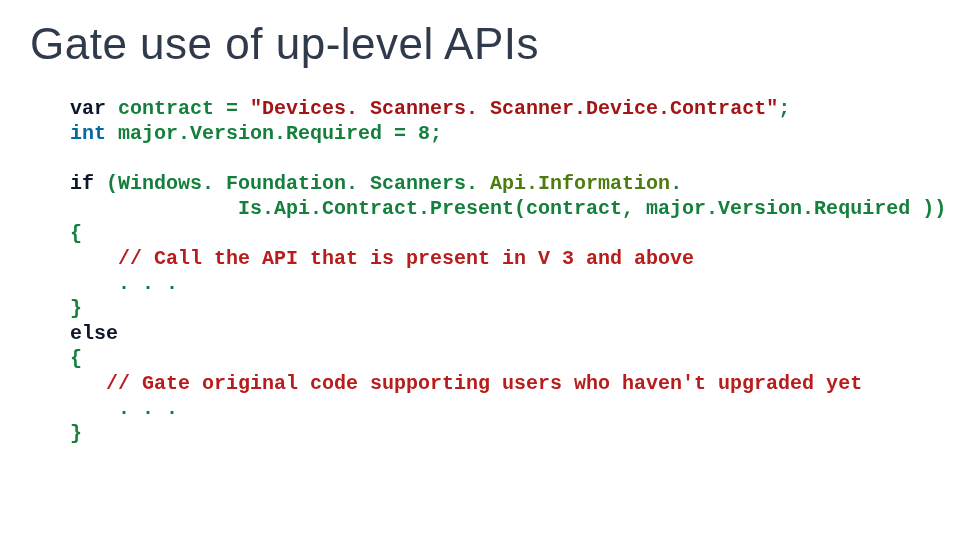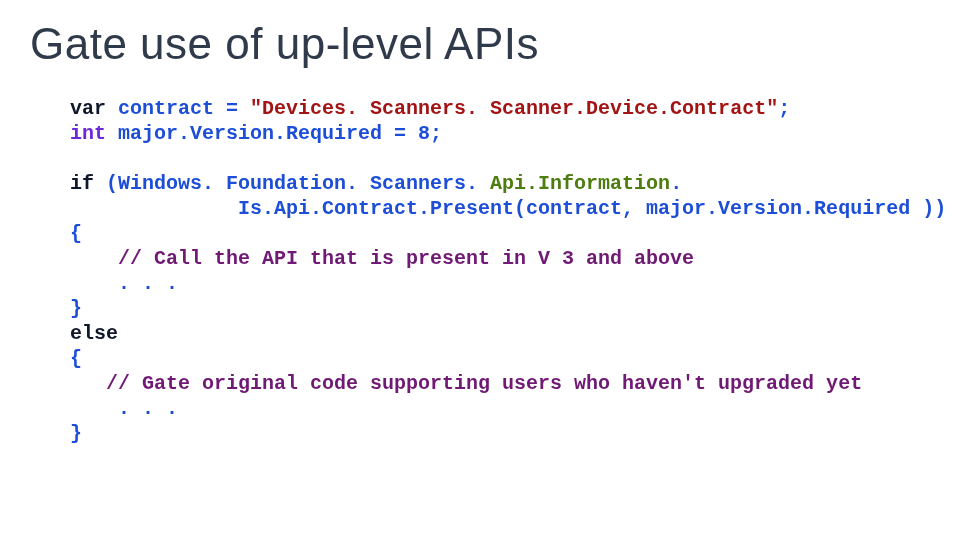--- a/index.html
+++ b/index.html
@@ -29,25 +29,25 @@
   .codeblock {
     font-family: Consolas, "Courier New", monospace;
     font-size: 20px;
     line-height: 1.25;
     white-space: pre;
     color: #000000;
     margin-left: 40px;
     font-weight: bold;
   }
   .c-kw   { color: #0f172a; } 
-  .c-type { color: #6d28d9; } 
+  .c-type { color: #0369a1; } 
   .c-str  { color: #a31515; } 
   .c-cls  { color: #4d7c0f; } 
-  .c-cmt  { color: #701a75; } 
-  .c-plain{ color: #1d4ed8; }
+  .c-cmt  { color: #b91c1c; } 
+  .c-plain{ color: #15803d; }
 </style>
 </head>
 <body>
 
 <div class="slide">
 
   <h1 class="title">Gate use of up-level APIs</h1>
 
   <div class="codeblock"><span class="c-kw">var</span><span class="c-plain"> contract = </span><span class="c-str">"Devices. Scanners. Scanner.Device.Contract"</span><span class="c-plain">;</span>
 <span class="c-type">int</span><span class="c-plain"> major.Version.Required = 8;</span>

